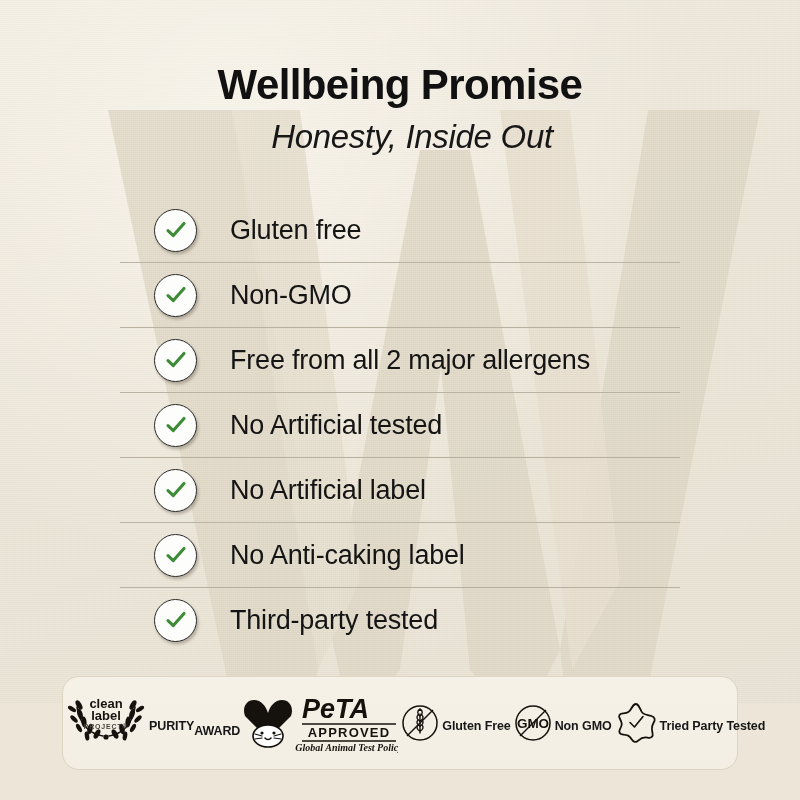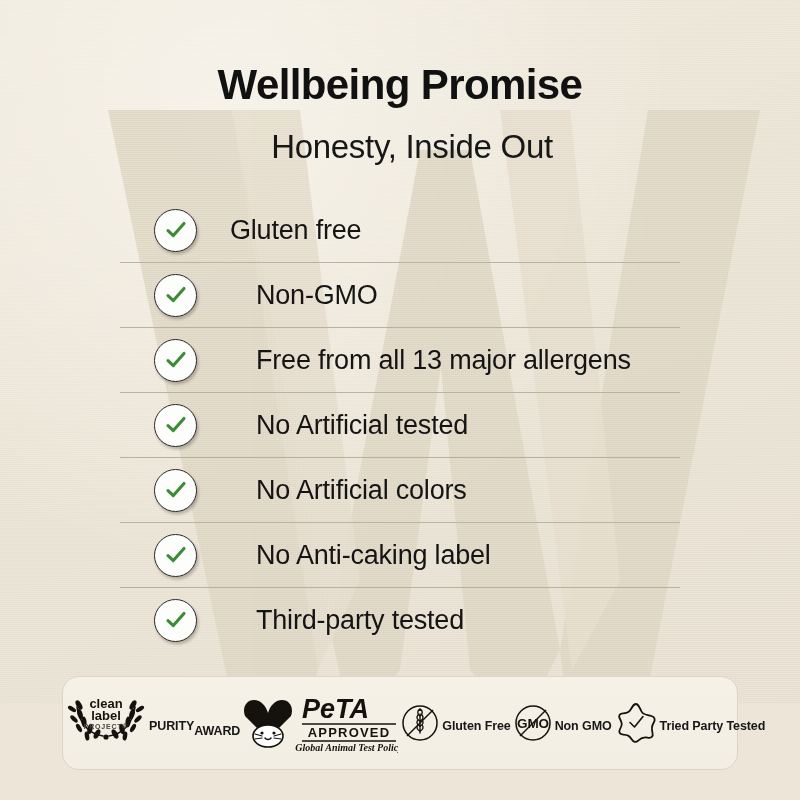--- a/index.html
+++ b/index.html
@@ -50,41 +50,42 @@
   }
   #title {
     top: 62px;
     font-size: 42px;
     font-weight: 700;
     letter-spacing: -0.6px;
     color: #111111;
     line-height: 1.1;
   }
   #subtitle {
-    top: 128px;
+    top: 118px;
     font-size: 33px;
+    font-style: italic;
     font-weight: 400;
     color: #171717;
     letter-spacing: -0.3px;
     margin-left: 24px;
   }
 
   #list {
     position: absolute;
     left: 120px;
     top: 198px;
     width: 560px;
   }
   .row {
     position: relative;
     height: 64px;
     display: flex;
     align-items: center;
   }
-  .row + .row { border-top: 1px solid #b9b2a3; gap: 26px; }
+  .row + .row { border-top: 1px solid #b9b2a3; }
   .check {
     position: relative;
     width: 41px;
     height: 41px;
     margin-left: 34px;
     flex: 0 0 auto;
     border-radius: 50%;
     background: #fdfdfb;
     border: 1.4px solid #2b2b2b;
     box-shadow: 1.5px 2.5px 3px rgba(60,50,35,0.30);
@@ -178,39 +179,39 @@
       </div>
       <div class="row-label">Non-GMO</div>
     </div>
 
     <div class="row">
       <div class="check">
         <svg width="26" height="26" viewBox="0 0 26 26">
             <path d="M5 13.6 L10.3 18.6 L21 6.4" fill="none" stroke="#3d8b37" stroke-width="3.1" stroke-linecap="round" stroke-linejoin="round"></path>
           </svg>
       </div>
-      <div class="row-label">Free from all 13 major allergens</div>
+      <div class="row-label">Free from all 2 major allergens</div>
     </div>
 
     <div class="row">
       <div class="check">
         <svg width="26" height="26" viewBox="0 0 26 26">
             <path d="M5 13.6 L10.3 18.6 L21 6.4" fill="none" stroke="#3d8b37" stroke-width="3.1" stroke-linecap="round" stroke-linejoin="round"></path>
           </svg>
       </div>
       <div class="row-label">No Artificial tested</div>
     </div>
 
     <div class="row">
       <div class="check">
         <svg width="26" height="26" viewBox="0 0 26 26">
             <path d="M5 13.6 L10.3 18.6 L21 6.4" fill="none" stroke="#3d8b37" stroke-width="3.1" stroke-linecap="round" stroke-linejoin="round"></path>
           </svg>
       </div>
-      <div class="row-label">No Artificial colors</div>
+      <div class="row-label">No Artificial label</div>
     </div>
 
     <div class="row">
       <div class="check">
         <svg width="26" height="26" viewBox="0 0 26 26">
             <path d="M5 13.6 L10.3 18.6 L21 6.4" fill="none" stroke="#3d8b37" stroke-width="3.1" stroke-linecap="round" stroke-linejoin="round"></path>
           </svg>
       </div>
       <div class="row-label">No Anti-caking label</div>
     </div>

